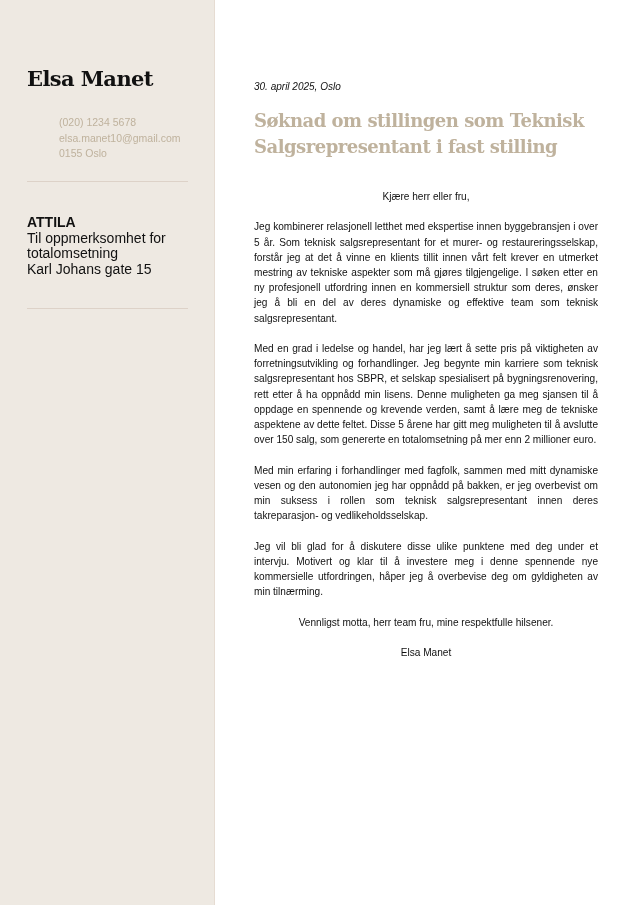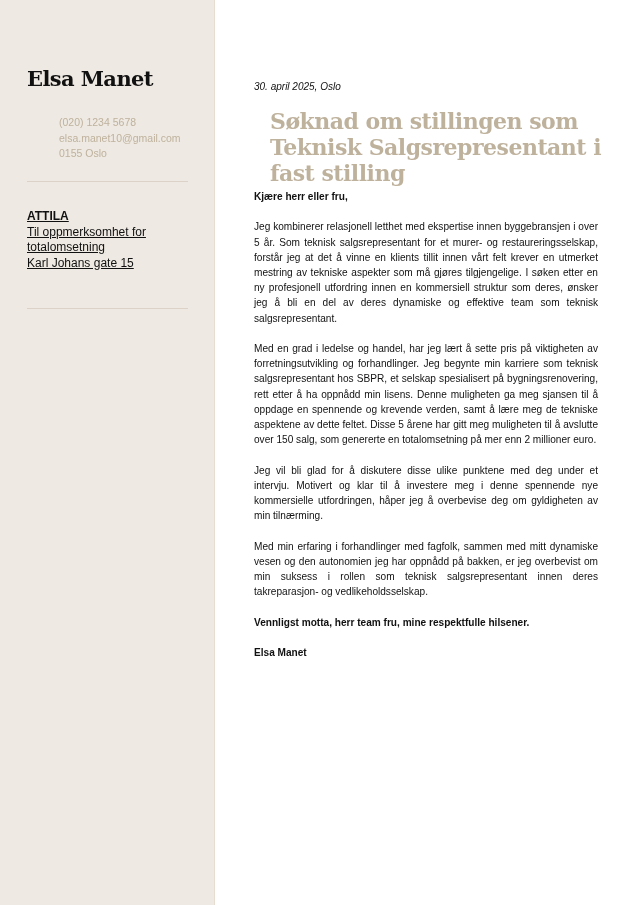--- a/index.html
+++ b/index.html
@@ -52,69 +52,68 @@
       left: 27px;
       width: 161px;
       height: 1px;
       background: #ddd2c8;
     }
     .divider.d1 { top: 181px; }
     .divider.d2 { top: 308px; }
     .recipient {
       position: absolute;
       left: 27px;
-      top: 209px;
-      font-size: 12px;
+      top: 215px;
+      font-size: 14px;
       line-height: 15.5px;
       color: #111111;
-      text-decoration: underline;
     }
     .recipient .company { font-weight: bold; }
     .main {
       position: absolute;
       left: 254px;
       top: 0;
       width: 344px;
     }
     .date {
       position: absolute;
       left: 0;
       top: 81px;
       font-size: 10px;
       white-space: nowrap;
       color: #111111;
       font-style: italic;
     }
     .subject {
       position: absolute;
-      left: 16px;
+      left: 0;
       top: 108px;
       width: 344px;
       margin: 0;
       font-family: "DejaVu Serif", "Liberation Serif", serif;
       font-weight: bold;
-      font-size: 22px;
+      font-size: 18px;
       line-height: 26px;
       letter-spacing: -0.5px;
       color: #bfb29d;
     }
     .body-text {
       position: absolute;
       left: 0;
       top: 189px;
       width: 344px;
       font-size: 10.1px;
       line-height: 15.2px;
       color: #111111;
     }
     .body-text p {
       margin: 0 0 15.2px 0;
       text-align: justify;
     }
-    .body-text p.left { text-align: left; font-weight: bold; }
+    .body-text p.left { text-align: center; }
   </style>
 </head>
 <body>
 
 <div class="sidebar">
   <h1 class="sender-name">Elsa Manet</h1>
   <div class="sender-contact">
     <div>(020) 1234 5678</div>
     <div>elsa.manet10@gmail.com</div>
     <div>0155 Oslo</div>
@@ -128,18 +127,18 @@
   <div class="divider d2"></div>
 </div>
 
 <div class="main">
   <div class="date">30. april 2025, Oslo</div>
   <h2 class="subject">Søknad om stillingen som Teknisk Salgsrepresentant i fast stilling</h2>
   <div class="body-text">
     <p class="left">Kjære herr eller fru,</p>
     <p>Jeg kombinerer relasjonell letthet med ekspertise innen byggebransjen i over 5 år. Som teknisk salgsrepresentant for et murer- og restaureringsselskap, forstår jeg at det å vinne en klients tillit innen vårt felt krever en utmerket mestring av tekniske aspekter som må gjøres tilgjengelige. I søken etter en ny profesjonell utfordring innen en kommersiell struktur som deres, ønsker jeg å bli en del av deres dynamiske og effektive team som teknisk salgsrepresentant.</p>
     <p>Med en grad i ledelse og handel, har jeg lært å sette pris på viktigheten av forretningsutvikling og forhandlinger. Jeg begynte min karriere som teknisk salgsrepresentant hos SBPR, et selskap spesialisert på bygningsrenovering, rett etter å ha oppnådd min lisens. Denne muligheten ga meg sjansen til å oppdage en spennende og krevende verden, samt å lære meg de tekniske aspektene av dette feltet. Disse 5 årene har gitt meg muligheten til å avslutte over 150 salg, som genererte en totalomsetning på mer enn 2 millioner euro.</p>
+    <p>Med min erfaring i forhandlinger med fagfolk, sammen med mitt dynamiske vesen og den autonomien jeg har oppnådd på bakken, er jeg overbevist om min suksess i rollen som teknisk salgsrepresentant innen deres takreparasjon- og vedlikeholdsselskap.</p>
     <p>Jeg vil bli glad for å diskutere disse ulike punktene med deg under et intervju. Motivert og klar til å investere meg i denne spennende nye kommersielle utfordringen, håper jeg å overbevise deg om gyldigheten av min tilnærming.</p>
-    <p>Med min erfaring i forhandlinger med fagfolk, sammen med mitt dynamiske vesen og den autonomien jeg har oppnådd på bakken, er jeg overbevist om min suksess i rollen som teknisk salgsrepresentant innen deres takreparasjon- og vedlikeholdsselskap.</p>
     <p class="left">Vennligst motta, herr team fru, mine respektfulle hilsener.</p>
     <p class="left">Elsa Manet</p>
   </div>
 </div>
 
 </body></html>

